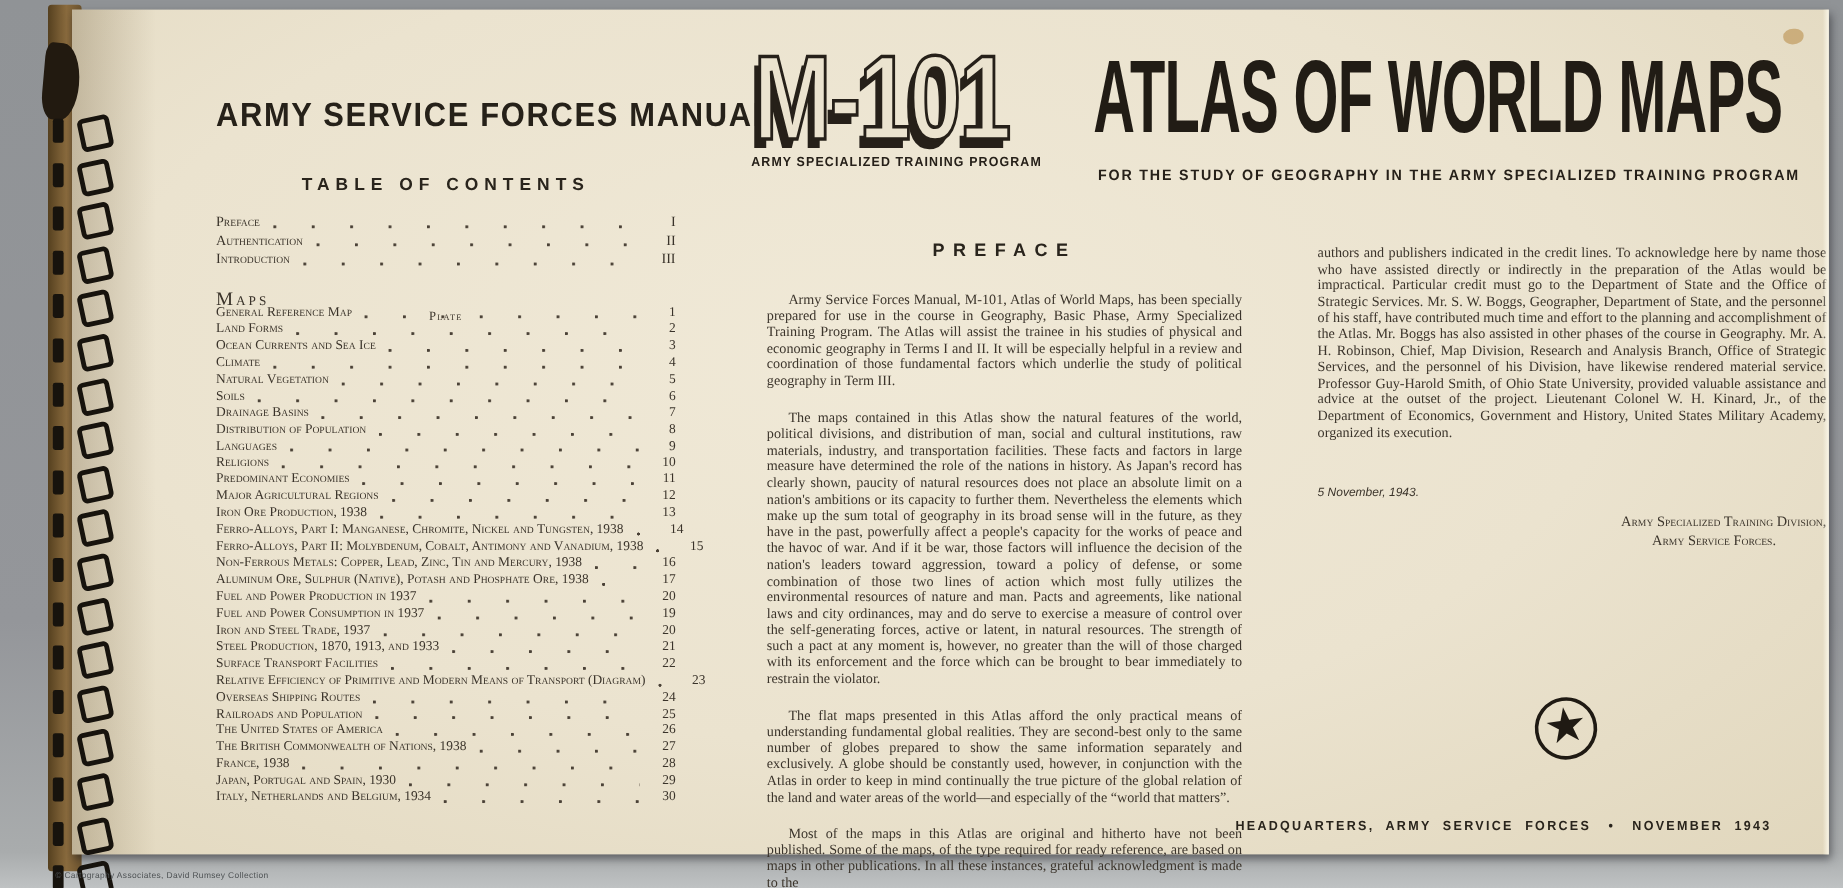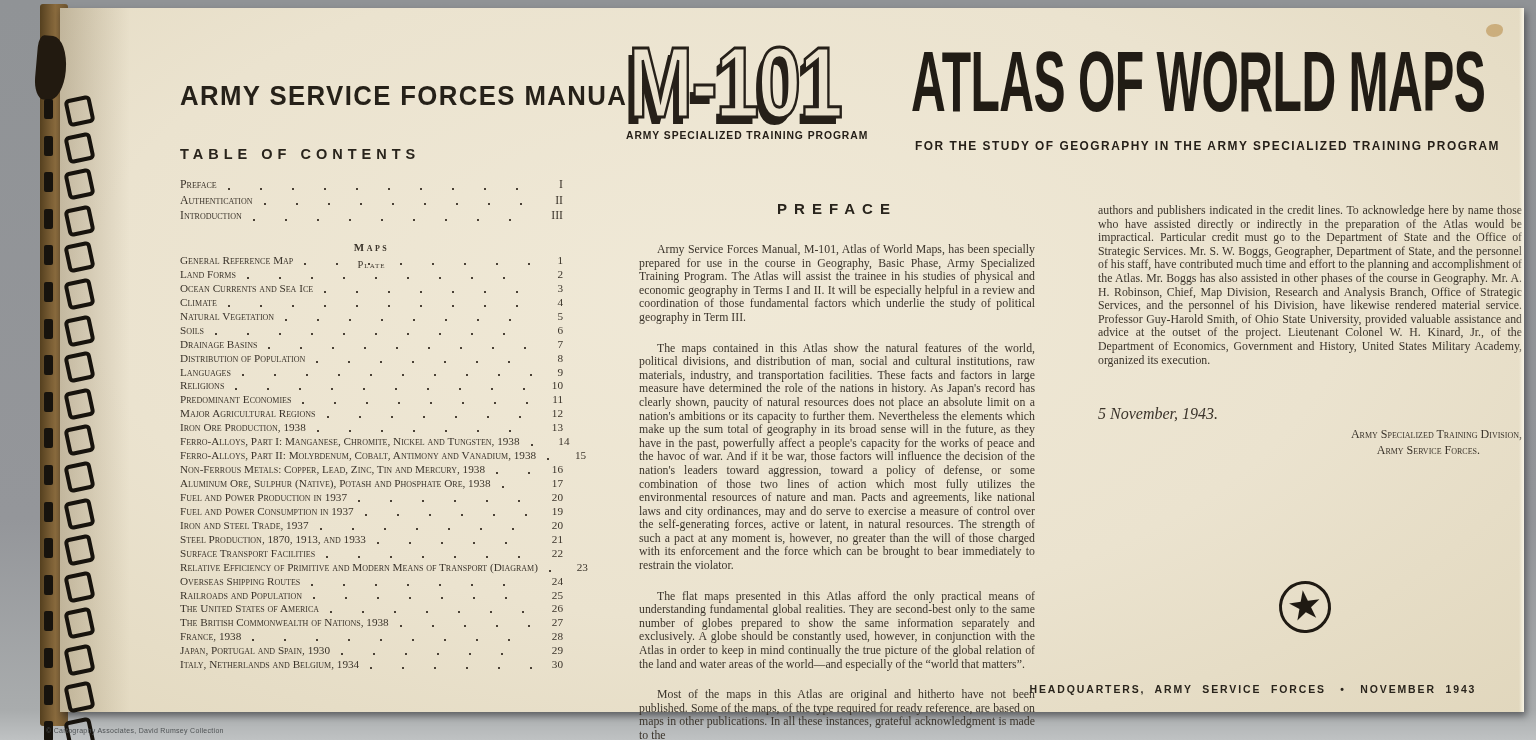--- a/index.html
+++ b/index.html
@@ -47,30 +47,30 @@
     position:absolute;left:46px;top:727px;z-index:6;
     font-size:7px;letter-spacing:.3px;color:#4e5254;
   }
   
   .manual-title{
     position:absolute;left:120px;top:74px;margin:0;color:#262119;
     font-family:"Liberation Sans",sans-serif;font-weight:bold;font-size:28px;line-height:1;
     letter-spacing:1.5px;white-space:nowrap;transform:scaleX(.92);transform-origin:left top;
   }
   .toc-title{
-    position:absolute;left:120px;top:138px;width:383px;margin:0;text-align:left;
+    position:absolute;left:120px;top:138px;width:383px;margin:0;text-align:center;
     font-family:"Liberation Sans",sans-serif;font-weight:bold;font-size:14.5px;
     letter-spacing:5px;color:#29241c;
   }
   .front-matter{position:absolute;left:120px;top:169px;width:383px;}
   .front-matter .toc-row{height:15.5px;font-size:11.8px;}
   .maps-heading{
-    position:absolute;left:120px;top:233px;width:383px;text-align:center;
+    position:absolute;left:120px;top:233px;width:383px;
     font-family:"Liberation Serif",serif;font-variant:small-caps;
-    font-size:11px;letter-spacing:2.5px;color:#3a332a;font-weight:bold;
+    font-size:16px;letter-spacing:2.5px;color:#3a332a;
   }
   .plate-label{
     position:absolute;left:120px;top:251px;width:383px;text-align:center;
     font-family:"Liberation Serif",serif;font-variant:small-caps;
     font-size:10.5px;letter-spacing:1px;color:#3a332a;
   }
   .maps-list{position:absolute;left:120px;top:246px;width:383px;}
   .toc-row{
     display:flex;align-items:baseline;height:13.95px;white-space:nowrap;
     font-family:"Liberation Serif",serif;font-variant:small-caps;
@@ -117,21 +117,21 @@
     font-family:"Liberation Sans",sans-serif;font-weight:bold;font-size:12.5px;
     letter-spacing:1.6px;transform:scaleX(.95);transform-origin:left top;
   }
   .right-body{
     position:absolute;left:1038px;top:196px;width:424px;
     font-family:"Liberation Serif",serif;font-size:11.8px;line-height:13.6px;
     color:#3b342b;text-align:justify;
   }
   .date-line{
     position:absolute;left:1038px;top:397px;
-    font-family:Liberation Serif, serif;font-style:italic;font-size:16px;color:#3b342b;
+    font-family:Liberation Sans, sans-serif;font-style:italic;font-size:10px;color:#3b342b;
   }
   .signature{
     position:absolute;left:1038px;top:419px;width:424px;text-align:right;
     font-family:"Liberation Serif",serif;font-variant:small-caps;
     font-size:12px;line-height:15.5px;color:#3b342b;
   }
   .signature div:nth-child(2){padding-right:42px;}
   .star-stamp{
     position:absolute;left:1219px;top:573px;width:46px;height:46px;
     border:3px solid #1f1a13;border-radius:50%;

